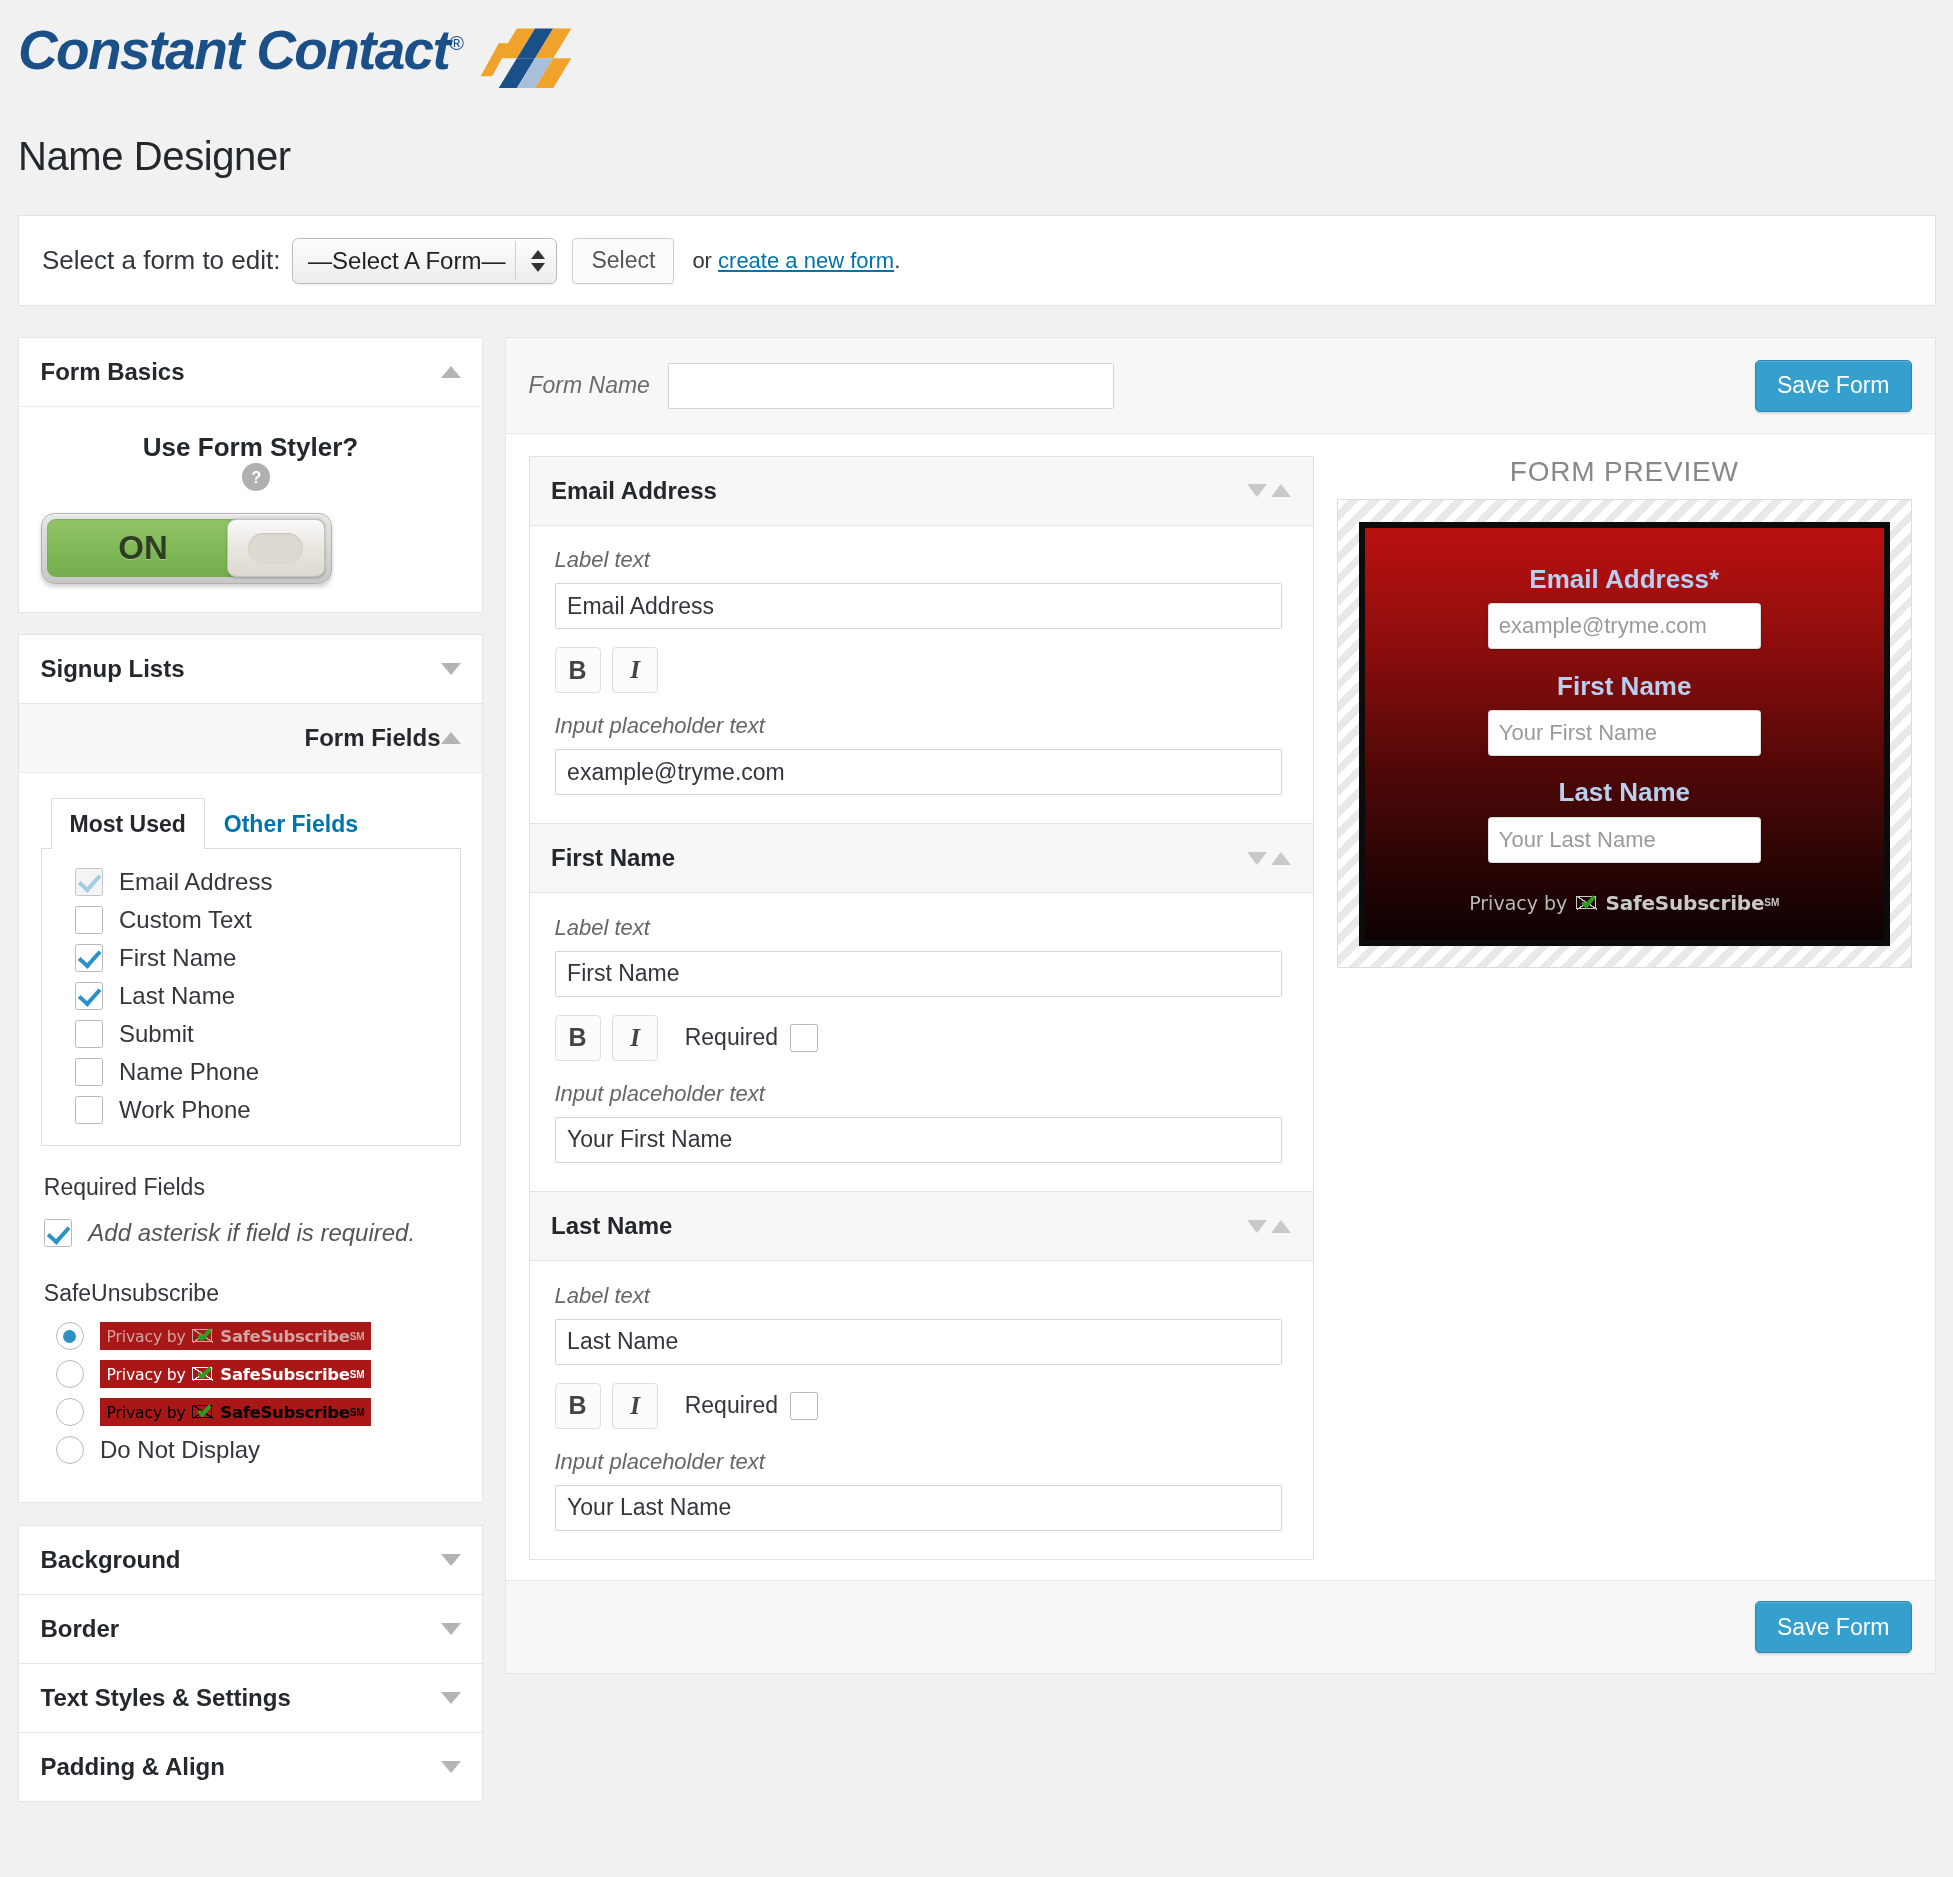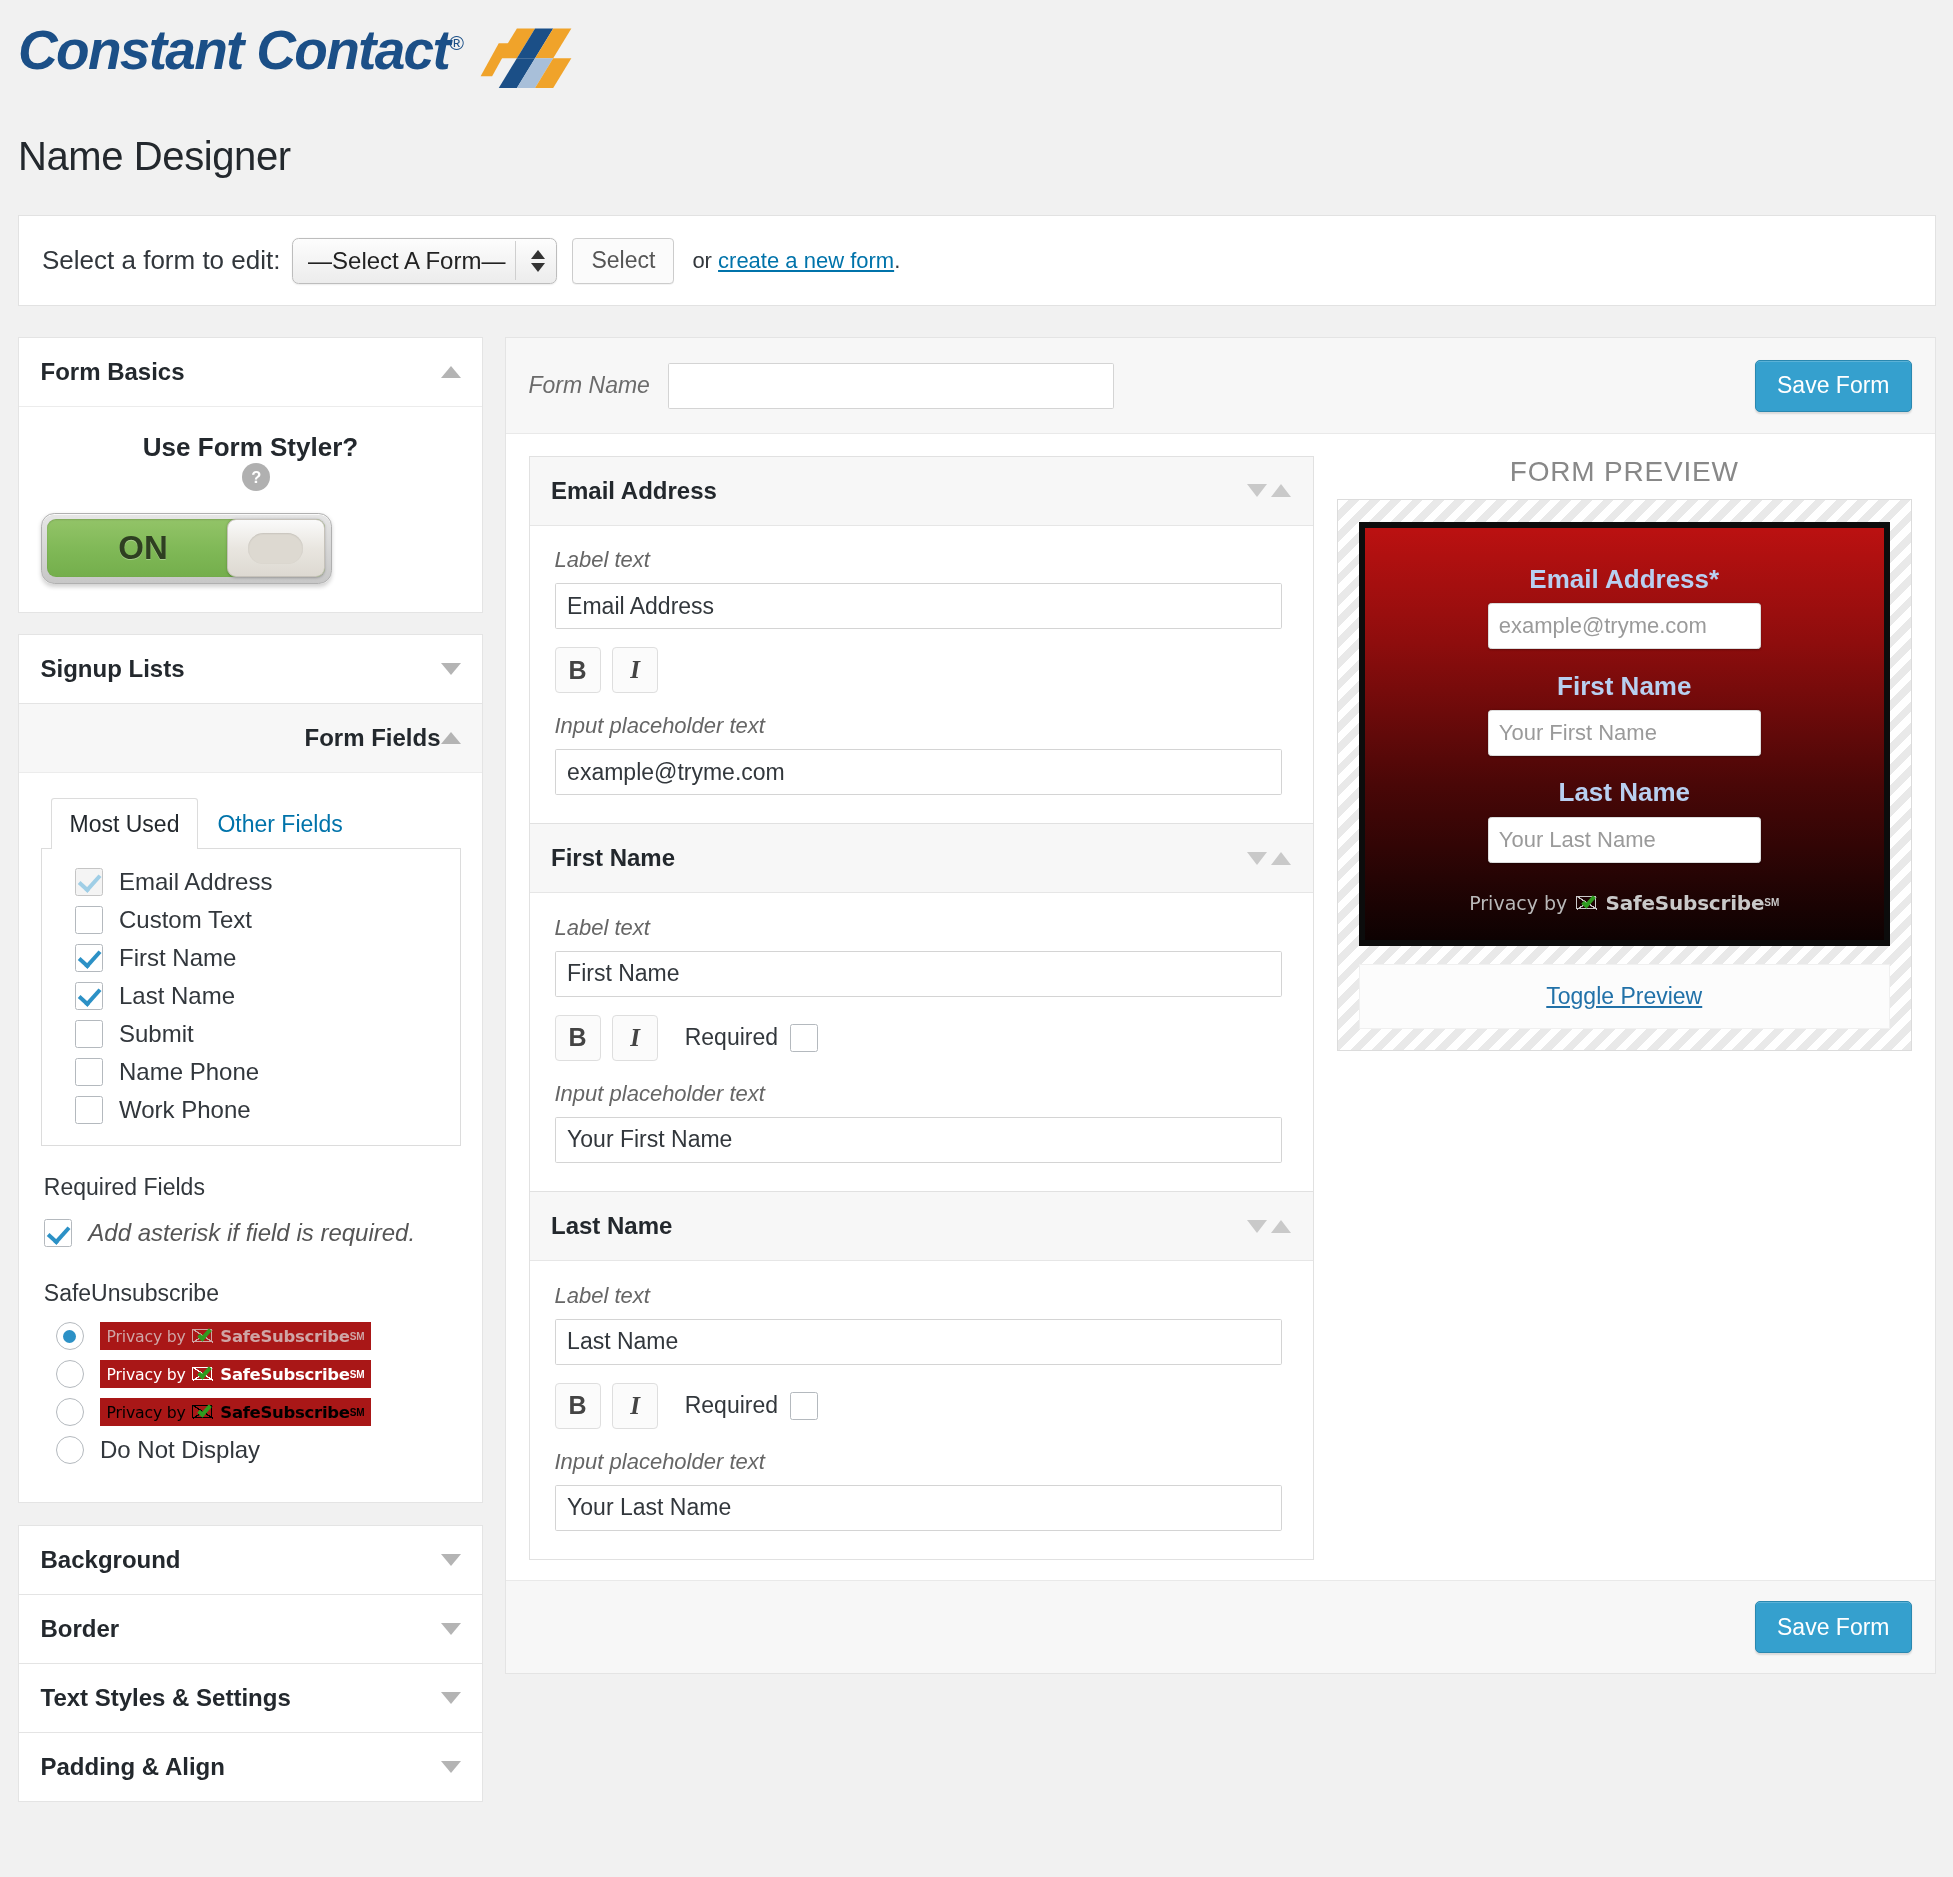--- a/index.html
+++ b/index.html
@@ -118,21 +118,21 @@
     border:0.8px solid #c6c2ba;
     box-shadow:0 0.8px 2.5px rgba(0,0,0,.25);
     display:flex; align-items:center; justify-content:center;
   }
   .switch-knob::after {
     content:""; width:55px; height:31px; border-radius:15.7px;
     background:#ddd9d1; box-shadow:inset 0 0.8px 1.7px rgba(0,0,0,.12);
   }
 
   
-  .tabs { display:flex; align-items:center; padding-left:10px; }
+  .tabs { display:flex; align-items:center; padding-left:10px;font-weight:bold; }
   .tab {
     padding:11.6px 18px; font-size:23px; cursor:pointer;
     border:0.8px solid transparent; border-bottom:none; margin-bottom:-0.8px;
   }
   .tab.active { background:#fff; border-color:#dcdcdc; color:#23282d; border-radius:3.3px 3.3px 0 0; }
   .tab.inactive { color:#0073aa; }
   .fields-box {
     border:0.8px solid #dcdcdc; background:#fff;
     padding:13.2px 18px 16.5px 18px;
   }
@@ -577,23 +577,20 @@
                 <div class="pv-privacy">
                   <span class="pv-priv-text">Privacy by</span>
                   <span class="ss-mark" style="color:#c9c9c9; margin:0 8.3px;">
                       <span class="ss-env"></span>
                       <span class="ss-check"></span>
                     </span>
                   <span class="pv-ss-name">SafeSubscribe</span>
                     <span class="ss-sm" style="color:#c9c9c9;">SM</span>
                 </div>
               </div>
-              <div class="toggle-bar">
-                <a href="#">Toggle Preview</a>
-              </div>
             </div>
           </div>
 
         </div>
 
         <div class="content-foot">
           <button class="btn-save">Save Form</button>
         </div>
 
       </div>

